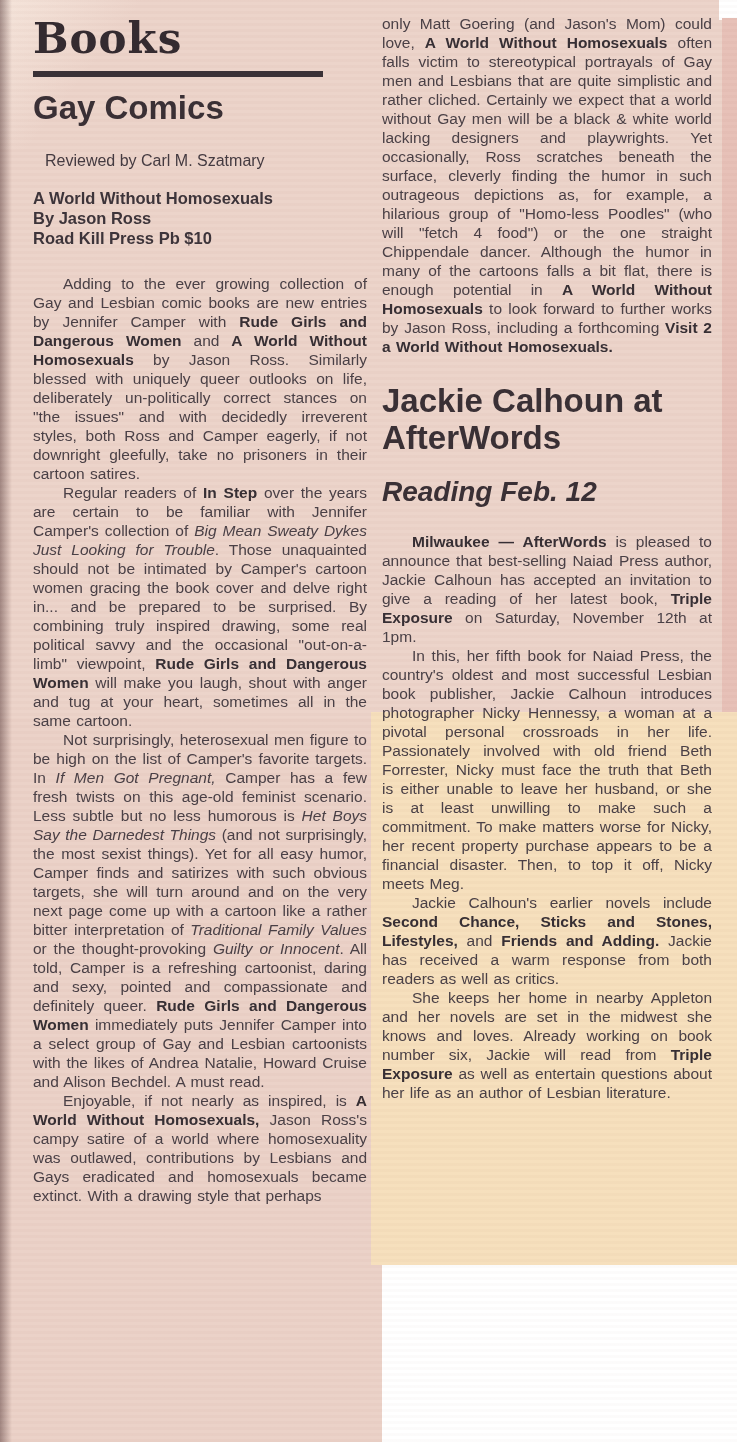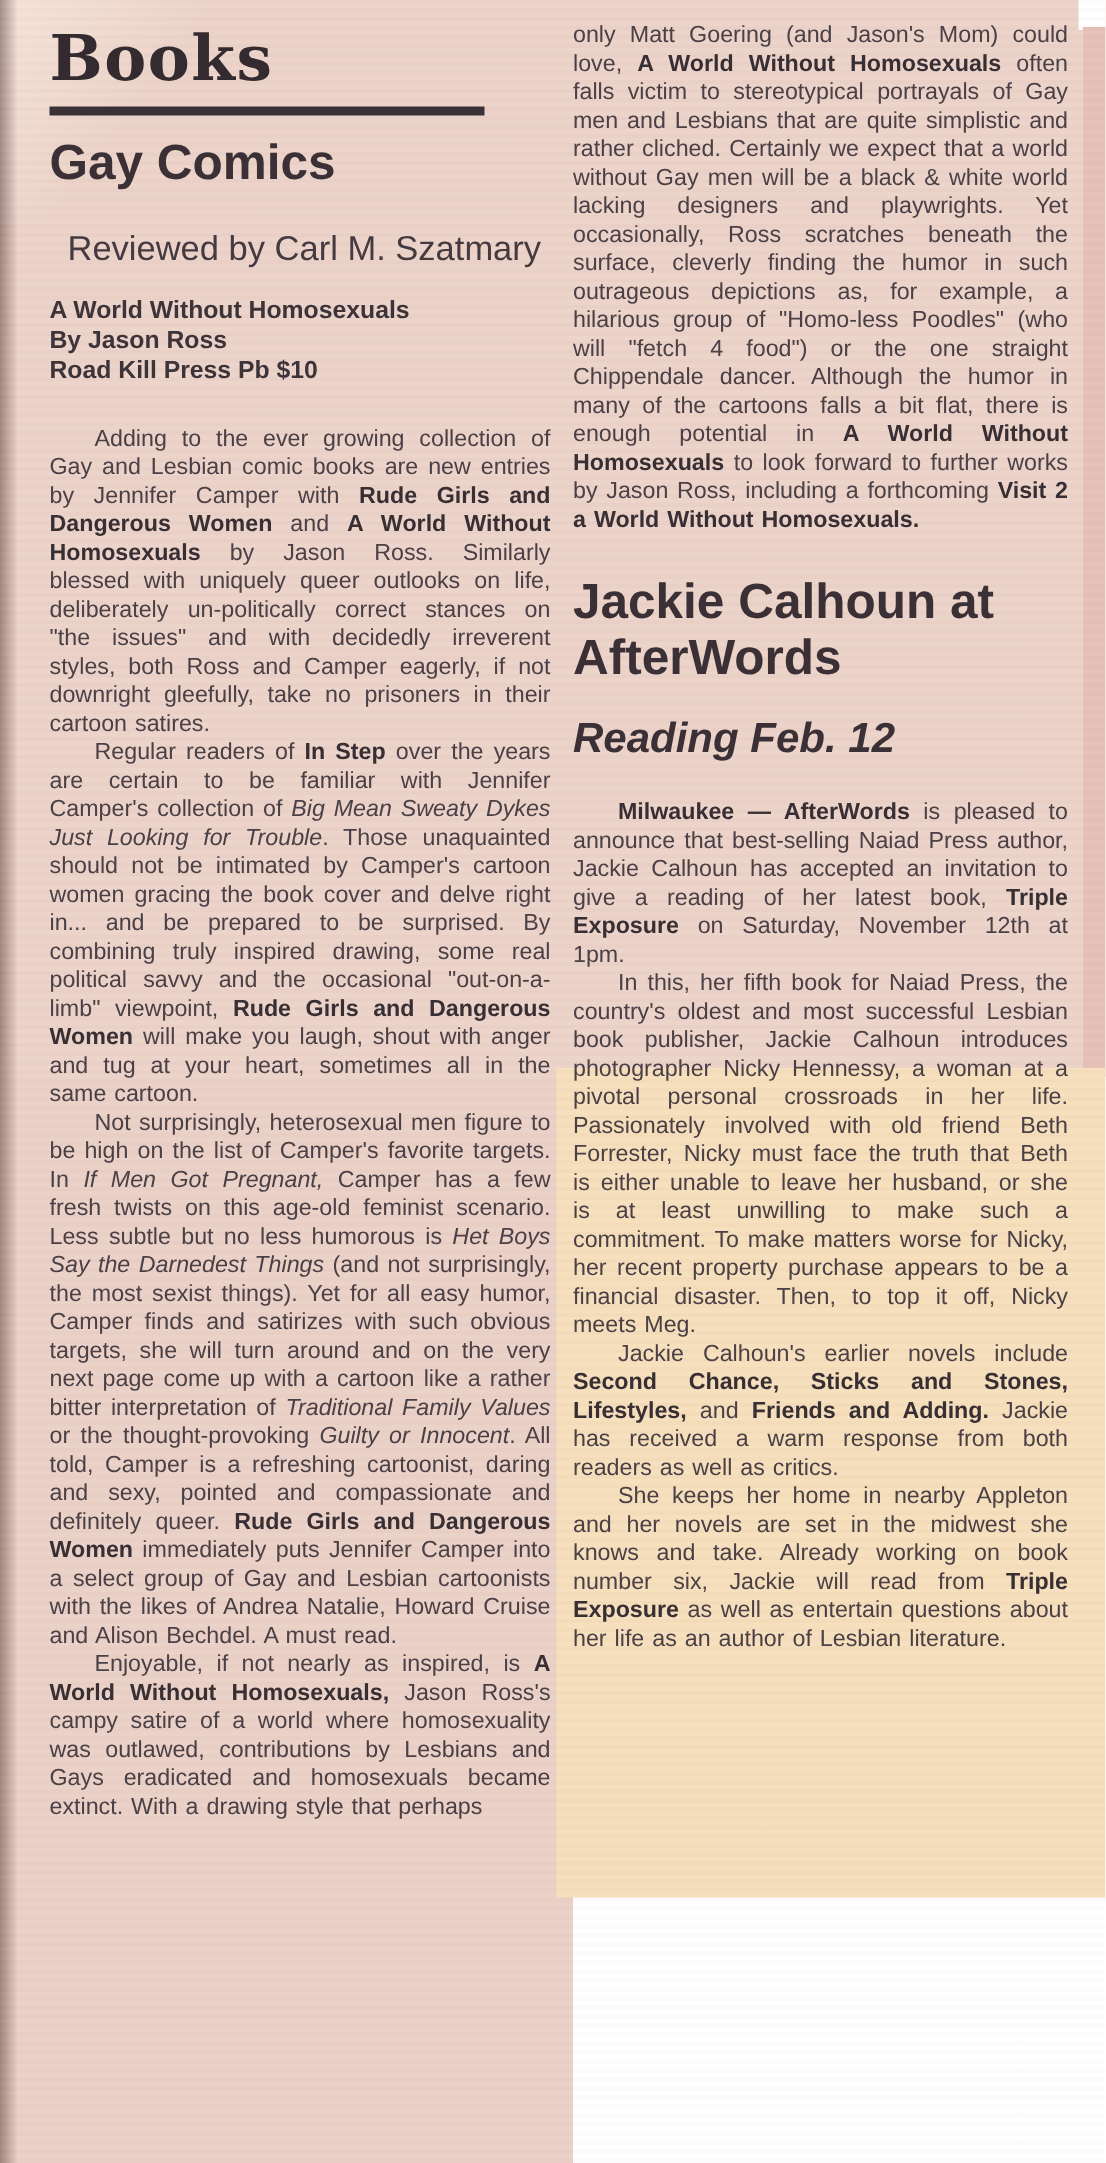--- a/index.html
+++ b/index.html
@@ -21,21 +21,21 @@
   
   .col{position:absolute;z-index:5;}
   .col-left{left:33px;top:16px;width:334px;}
   .col-right{left:382px;top:14px;width:330px;}
   
   .books-head{font-family:"DejaVu Serif",serif;font-weight:bold;font-size:42px;line-height:46px;
               color:#342b30;letter-spacing:1px;}
   .rule{width:290px;height:6px;background:#3a3136;margin:9px 0 12px 0;}
   .art-title{font-size:33px;line-height:37px;font-weight:600;color:#3a3035;letter-spacing:0px;}
   .title1{margin:4px 0 26px 0;}
-  .byline{font-size:23px;margin:0 0 18px 12px;color:#443a40;}
+  .byline{font-size:16px;margin:0 0 18px 12px;color:#443a40;}
   .booklist{font-weight:bold;font-size:16.5px;line-height:20px;color:#3d343a;}
   .booklist + .booklist{margin-top:22px;}
   .booklist-wrap{margin-bottom:26px;}
   p.body{font-size:15.5px;line-height:19px;text-align:justify;margin:0;color:#4a4046;
          word-spacing:1px;}
   p.body.indent{text-indent:30px;}
   .b{font-weight:bold;color:#372f34;}
   .i{font-style:italic;}
   .title2{margin:26px 0 20px 0;}
   .sub-head{font-size:28px;font-weight:bold;font-style:italic;color:#3a3035;margin:0 0 24px 0;}
@@ -77,16 +77,16 @@
 
   <div class="col col-right">
     <p class="body"><span>only Matt Goering (and Jason's Mom) could love, </span><span class="b">A World Without Homosexuals</span><span> often falls victim to stereotypical portrayals of Gay men and Lesbians that are quite simplistic and rather cliched. Certainly we expect that a world without Gay men will be a black &amp; white world lacking designers and playwrights. Yet occasionally, Ross scratches beneath the surface, cleverly finding the humor in such outrageous depictions as, for example, a hilarious group of "Homo-less Poodles" (who will "fetch 4 food") or the one straight Chippendale dancer. Although the humor in many of the cartoons falls a bit flat, there is enough potential in </span><span class="b">A World Without Homosexuals</span><span> to look forward to further works by Jason Ross, including a forthcoming </span><span class="b">Visit 2 a World Without Homosexuals.</span></p>
 
     <div class="art-title title2">Jackie Calhoun at AfterWords</div>
     <div class="sub-head">Reading Feb. 12</div>
 
     <p class="body indent"><span class="b">Milwaukee — AfterWords</span><span> is pleased to announce that best-selling Naiad Press author, Jackie Calhoun has accepted an invitation to give a reading of her latest book, </span><span class="b">Triple Exposure</span><span> on Saturday, November 12th at 1pm.</span></p>
     <p class="body indent mt-warm"><span>In this, her fifth book for Naiad Press, the country's oldest and most successful Lesbian book publisher, Jackie Calhoun introduces photographer Nicky Hennessy, a woman at a pivotal personal crossroads in her life. Passionately involved with old friend Beth Forrester, Nicky must face the truth that Beth is either unable to leave her husband, or she is at least unwilling to make such a commitment. To make matters worse for Nicky, her recent property purchase appears to be a financial disaster. Then, to top it off, Nicky meets Meg.</span></p>
     <p class="body indent"><span>Jackie Calhoun's earlier novels include </span><span class="b">Second Chance, Sticks and Stones, Lifestyles,</span><span> and </span><span class="b">Friends and Adding.</span><span> Jackie has received a warm response from both readers as well as critics.</span></p>
-    <p class="body indent"><span>She keeps her home in nearby Appleton and her novels are set in the midwest she knows and take. Already working on book number six, Jackie will read from </span><span class="b">Triple Exposure</span><span> as well as entertain questions about her life as an author of Lesbian literature.</span></p>
+    <p class="body indent"><span>She keeps her home in nearby Appleton and her novels are set in the midwest she knows and loves. Already working on book number six, Jackie will read from </span><span class="b">Triple Exposure</span><span> as well as entertain questions about her life as an author of Lesbian literature.</span></p>
   </div>
 
 </div>
 
 </body></html>

